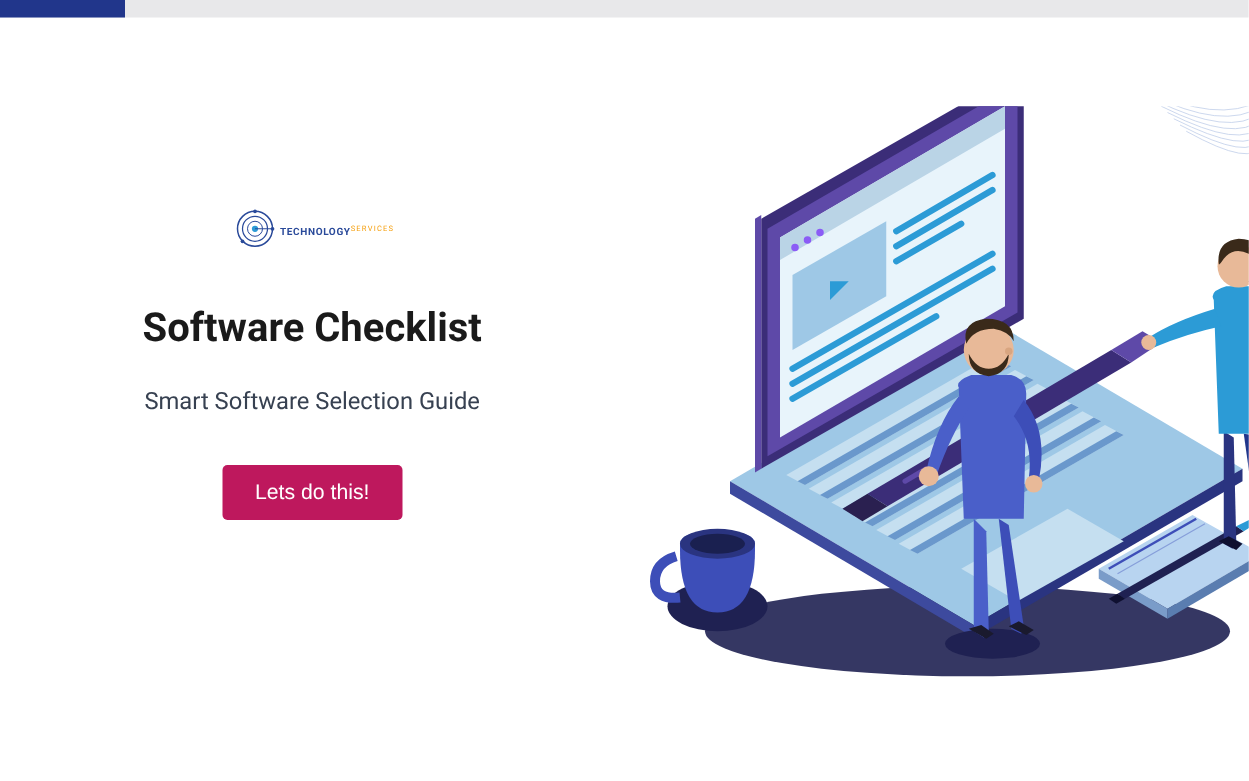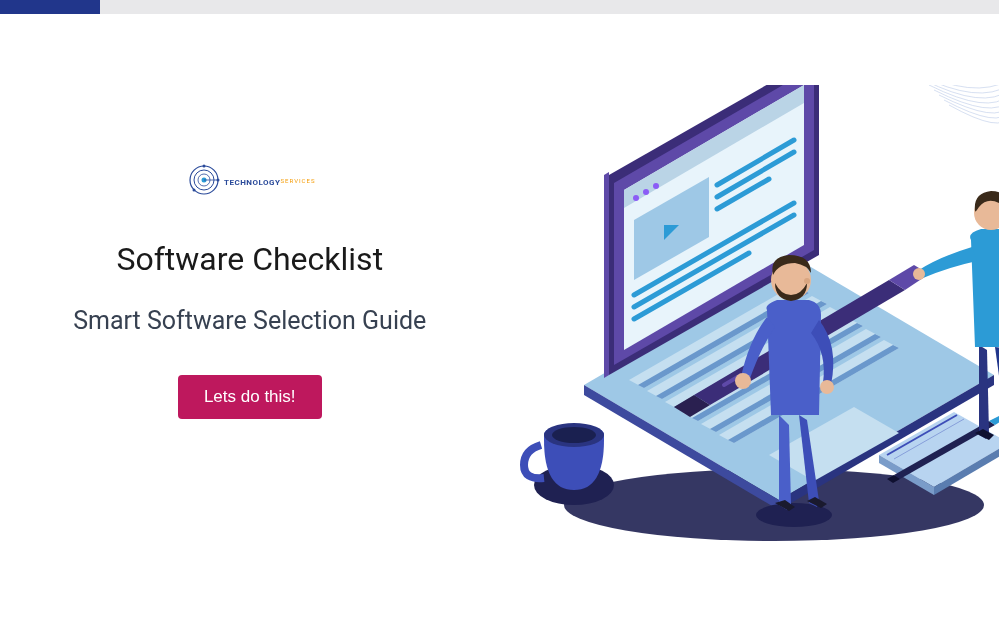--- a/index.html
+++ b/index.html
@@ -55,26 +55,26 @@
       color: #2a4a9a;
       margin-top: 4px;
     }
     .logo-sub {
       font-size: 6px;
       letter-spacing: 1px;
       color: #f59e0b;
     }
     .heading {
       font-size: 32px;
-      font-weight: 400;
+      font-weight: 700;
       color: #1a1a1a;
       margin-bottom: 28px;
     }
     .subheading {
-      font-size: 25px;
+      font-size: 19px;
       font-weight: 400;
       color: #374151;
       margin-bottom: 40px;
     }
     .cta-button {
       background: #be185d;
       color: #ffffff;
       border: none;
       padding: 12px 26px;
       font-size: 17px;

